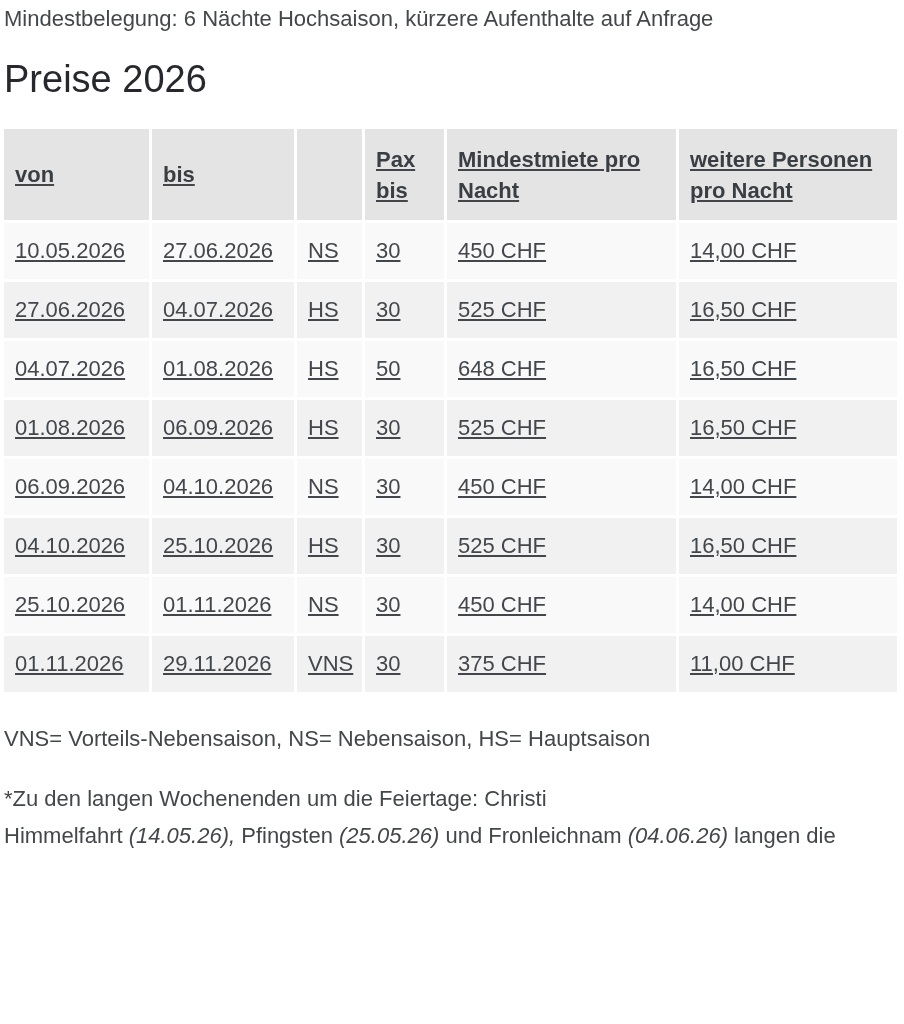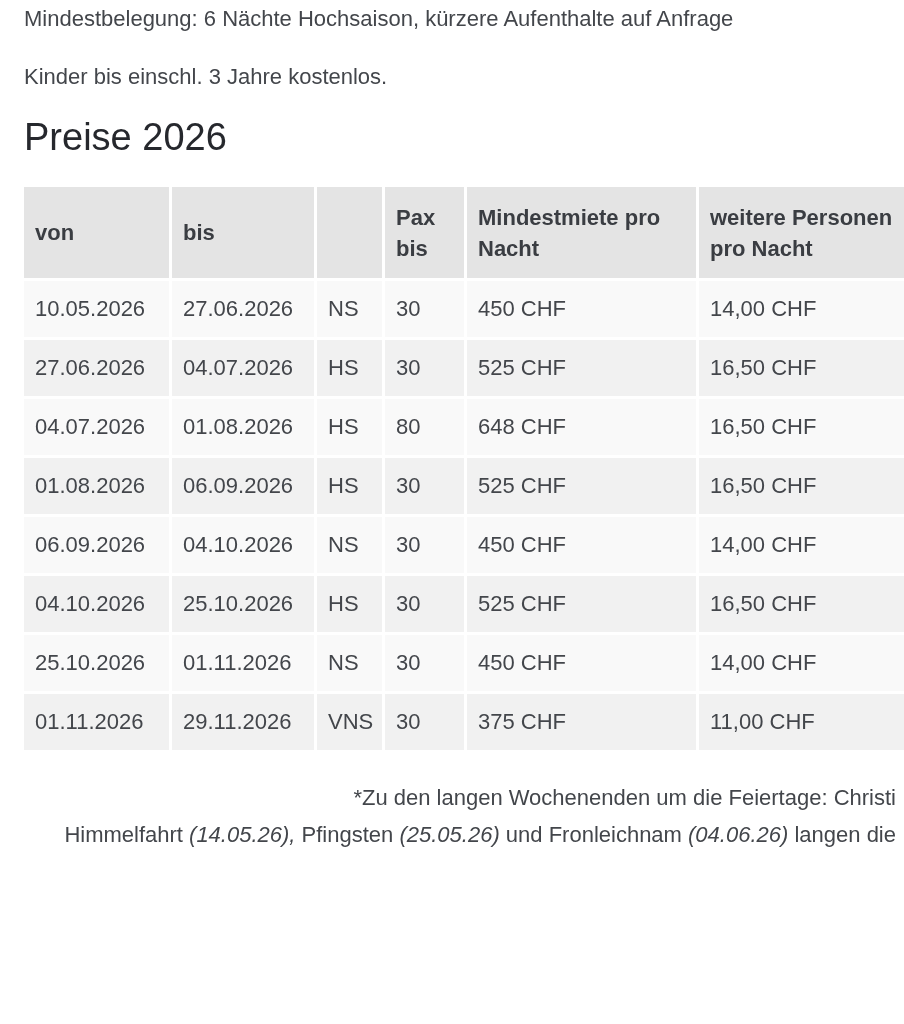--- a/index.html
+++ b/index.html
@@ -16,21 +16,21 @@
     background: #ffffff;
     width: 904px;
     height: 1024px;
     overflow: hidden;
     font-family: "Liberation Sans", sans-serif;
     color: var(--text);
   }
   .page {
     width: 904px;
     height: 1024px;
-    padding-left: 24px;
+    padding-left: 4px;
     overflow: hidden;
   }
   p.intro {
     font-size: 22px;
     line-height: 30px;
     margin: 4px 0 0 0;
   }
   p.intro.second { margin-top: 28px; }
   h1.title {
     font-size: 38px;
@@ -39,20 +39,21 @@
     color: var(--heading);
     margin: 21px 0 23px 0;
   }
   table.prices {
     border-collapse: separate;
     border-spacing: 3px;
     table-layout: fixed;
     width: 899px;
     margin-left: -3px;
     font-size: 22px;
+    text-decoration: underline;
   }
   table.prices th {
     background: var(--header-bg);
     font-weight: 700;
     text-align: left;
     vertical-align: middle;
     padding: 0 11px;
     height: 91px;
     line-height: 31px;
     color: #3a3d42;
@@ -68,32 +69,30 @@
   tr.even td { background: var(--row-even-bg); }
   p.legend {
     font-size: 22px;
     line-height: 30px;
     margin: 29px 0 0 0;
   }
   p.note {
     font-size: 22px;
     line-height: 37px;
     margin: 26px 8px 0 0;
-    text-align: right;
   }
   p.note em { font-style: italic; }
 </style>
 </head>
 <body>
 
 <div class="page">
 
   <p class="intro">Mindestbelegung: 6 Nächte Hochsaison, kürzere Aufenthalte auf Anfrage</p>
 
-  <p class="intro second">Kinder bis einschl. 3 Jahre kostenlos.</p>
 
   <h1 class="title">Preise 2026</h1>
 
   <table class="prices">
     <colgroup>
       <col style="width:145px">
       <col style="width:142px">
       <col style="width:65px">
       <col style="width:79px">
       <col style="width:229px">
@@ -123,21 +122,21 @@
           <td>04.07.2026</td>
           <td>HS</td>
           <td>30</td>
           <td>525 CHF</td>
           <td>16,50 CHF</td>
         </tr>
         <tr class="even">
           <td>04.07.2026</td>
           <td>01.08.2026</td>
           <td>HS</td>
-          <td>80</td>
+          <td>50</td>
           <td>648 CHF</td>
           <td>16,50 CHF</td>
         </tr>
         <tr class="odd">
           <td>01.08.2026</td>
           <td>06.09.2026</td>
           <td>HS</td>
           <td>30</td>
           <td>525 CHF</td>
           <td>16,50 CHF</td>
@@ -170,16 +169,17 @@
           <td>01.11.2026</td>
           <td>29.11.2026</td>
           <td>VNS</td>
           <td>30</td>
           <td>375 CHF</td>
           <td>11,00 CHF</td>
         </tr>
       </tbody>
   </table>
 
+  <p class="legend">VNS= Vorteils-Nebensaison, NS= Nebensaison, HS= Hauptsaison</p>
 
   <p class="note"><span>*Zu den langen Wochenenden um die Feiertage: Christi</span><br><span>Himmelfahrt </span><em>(14.05.26),</em><span> Pfingsten </span><em>(25.05.26)</em><span> und Fronleichnam </span><em>(04.06.26)</em><span> langen die</span><br></p>
 
 </div>
 
 </body></html>

